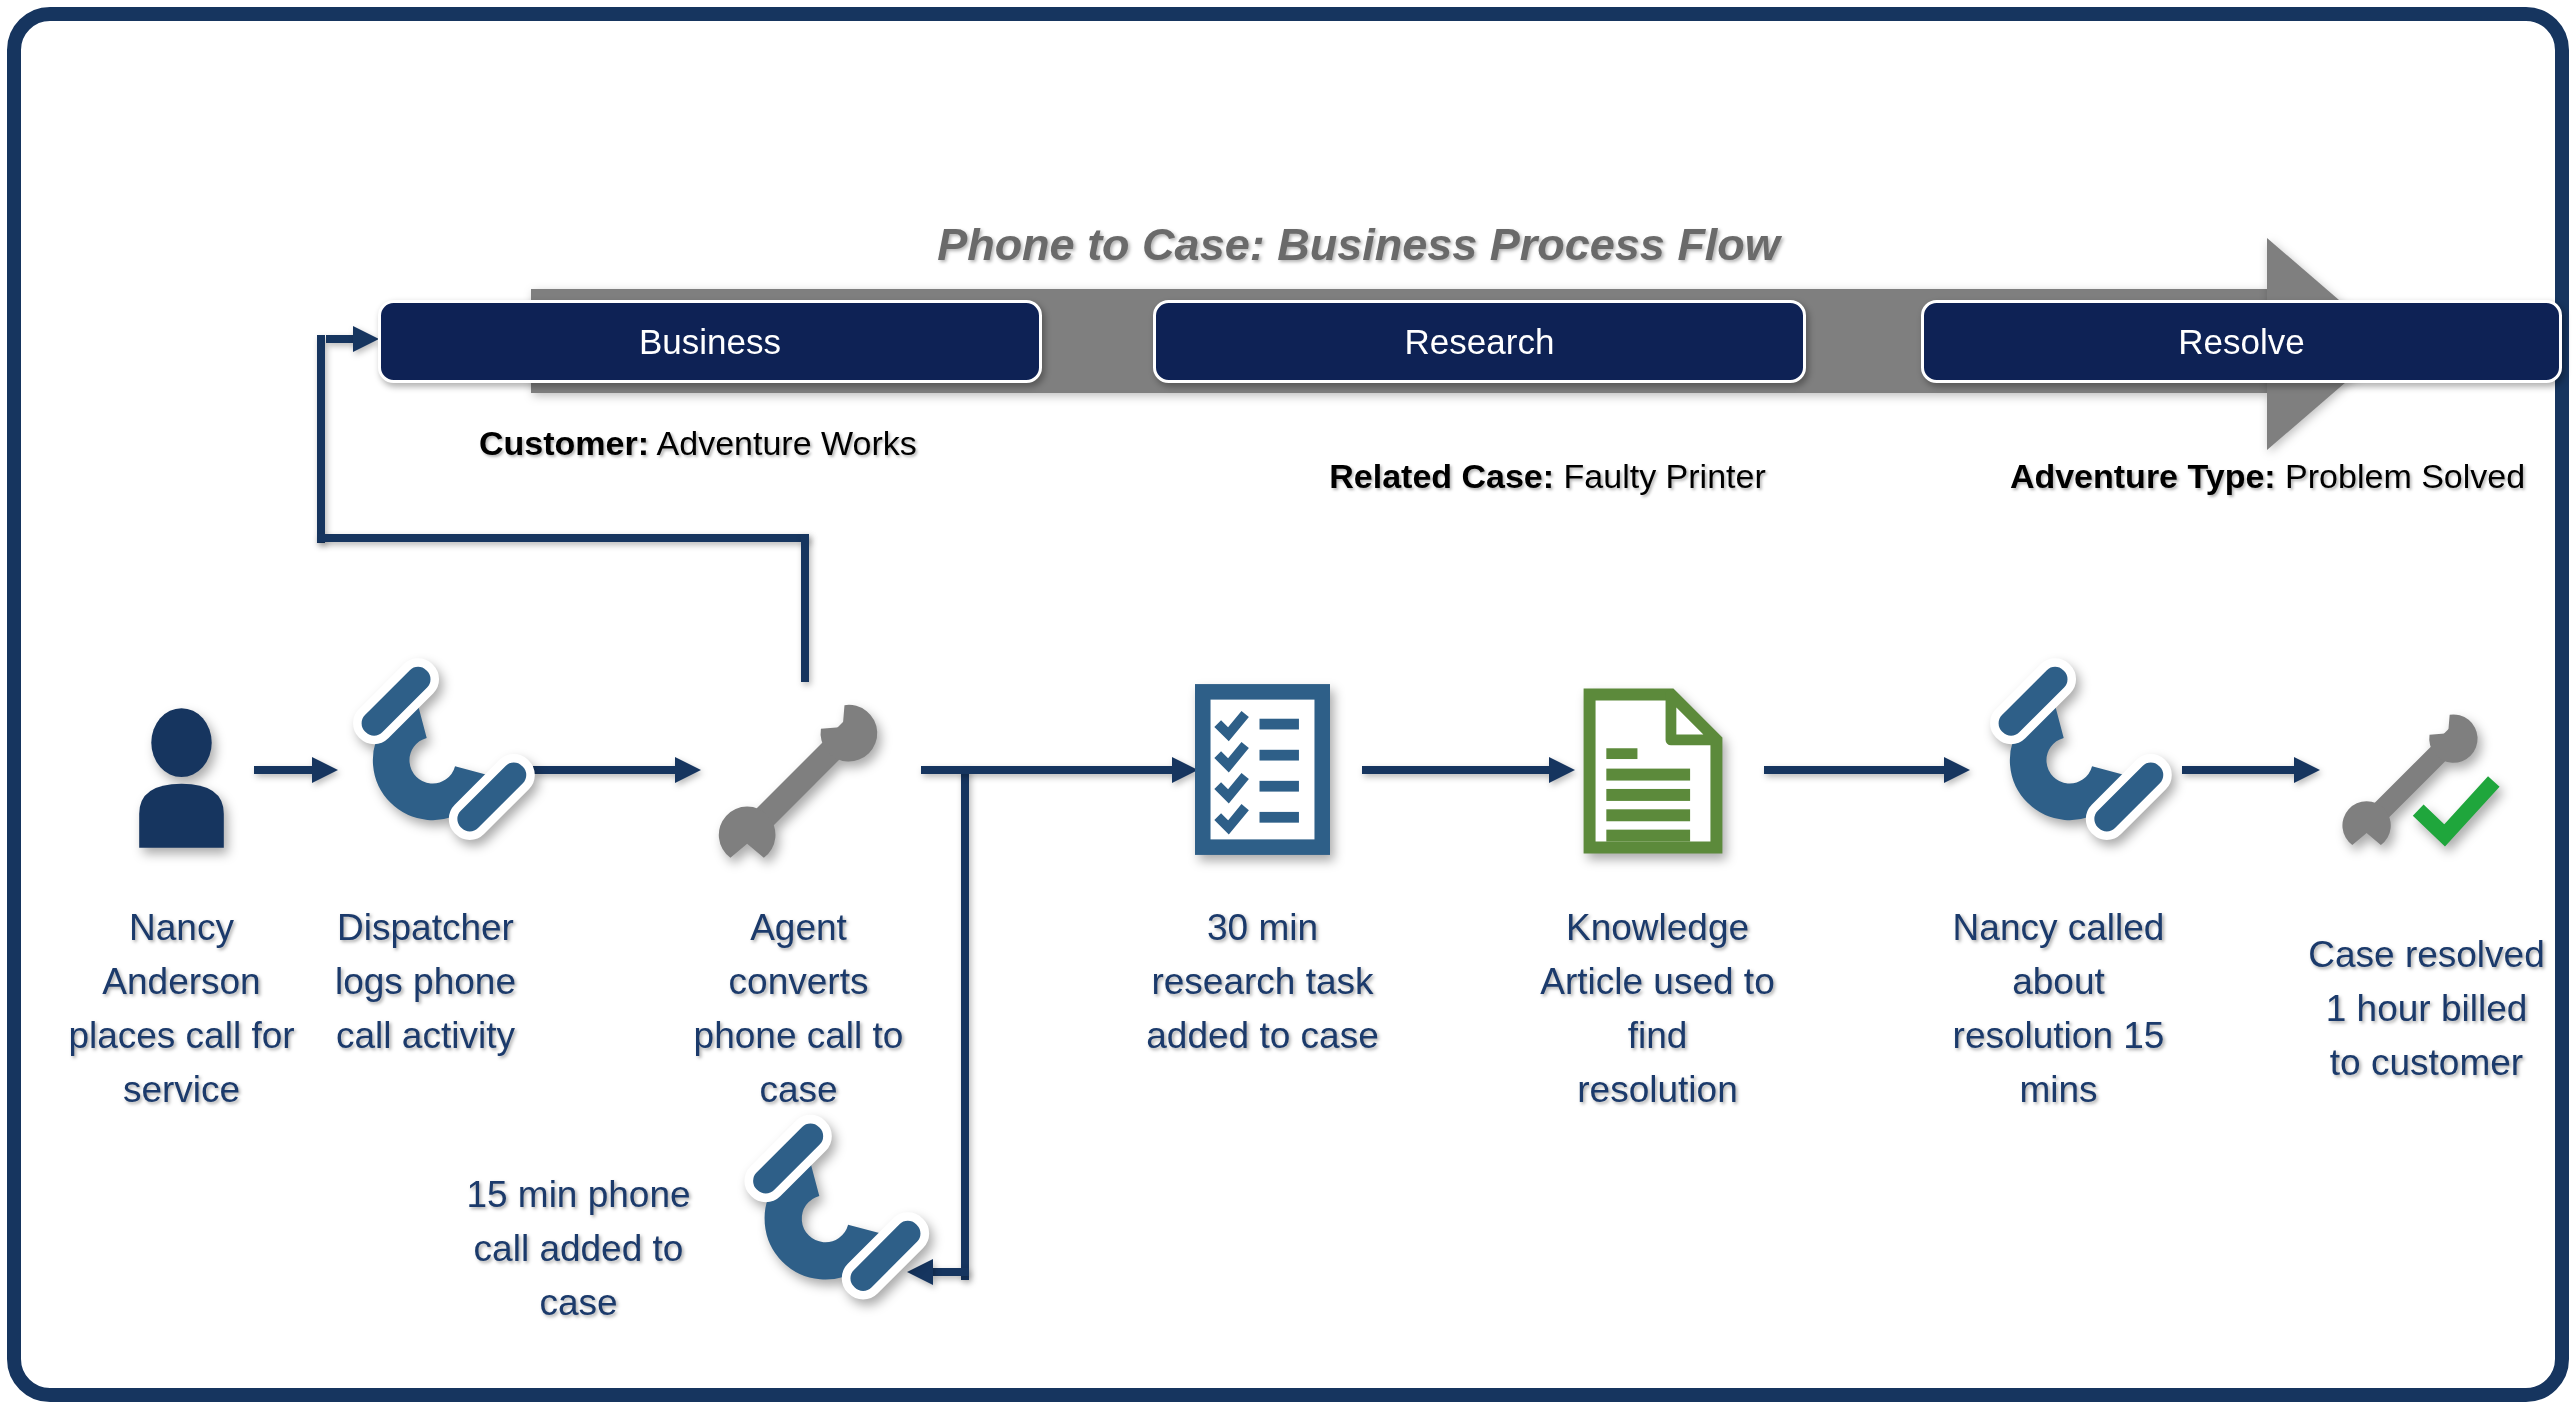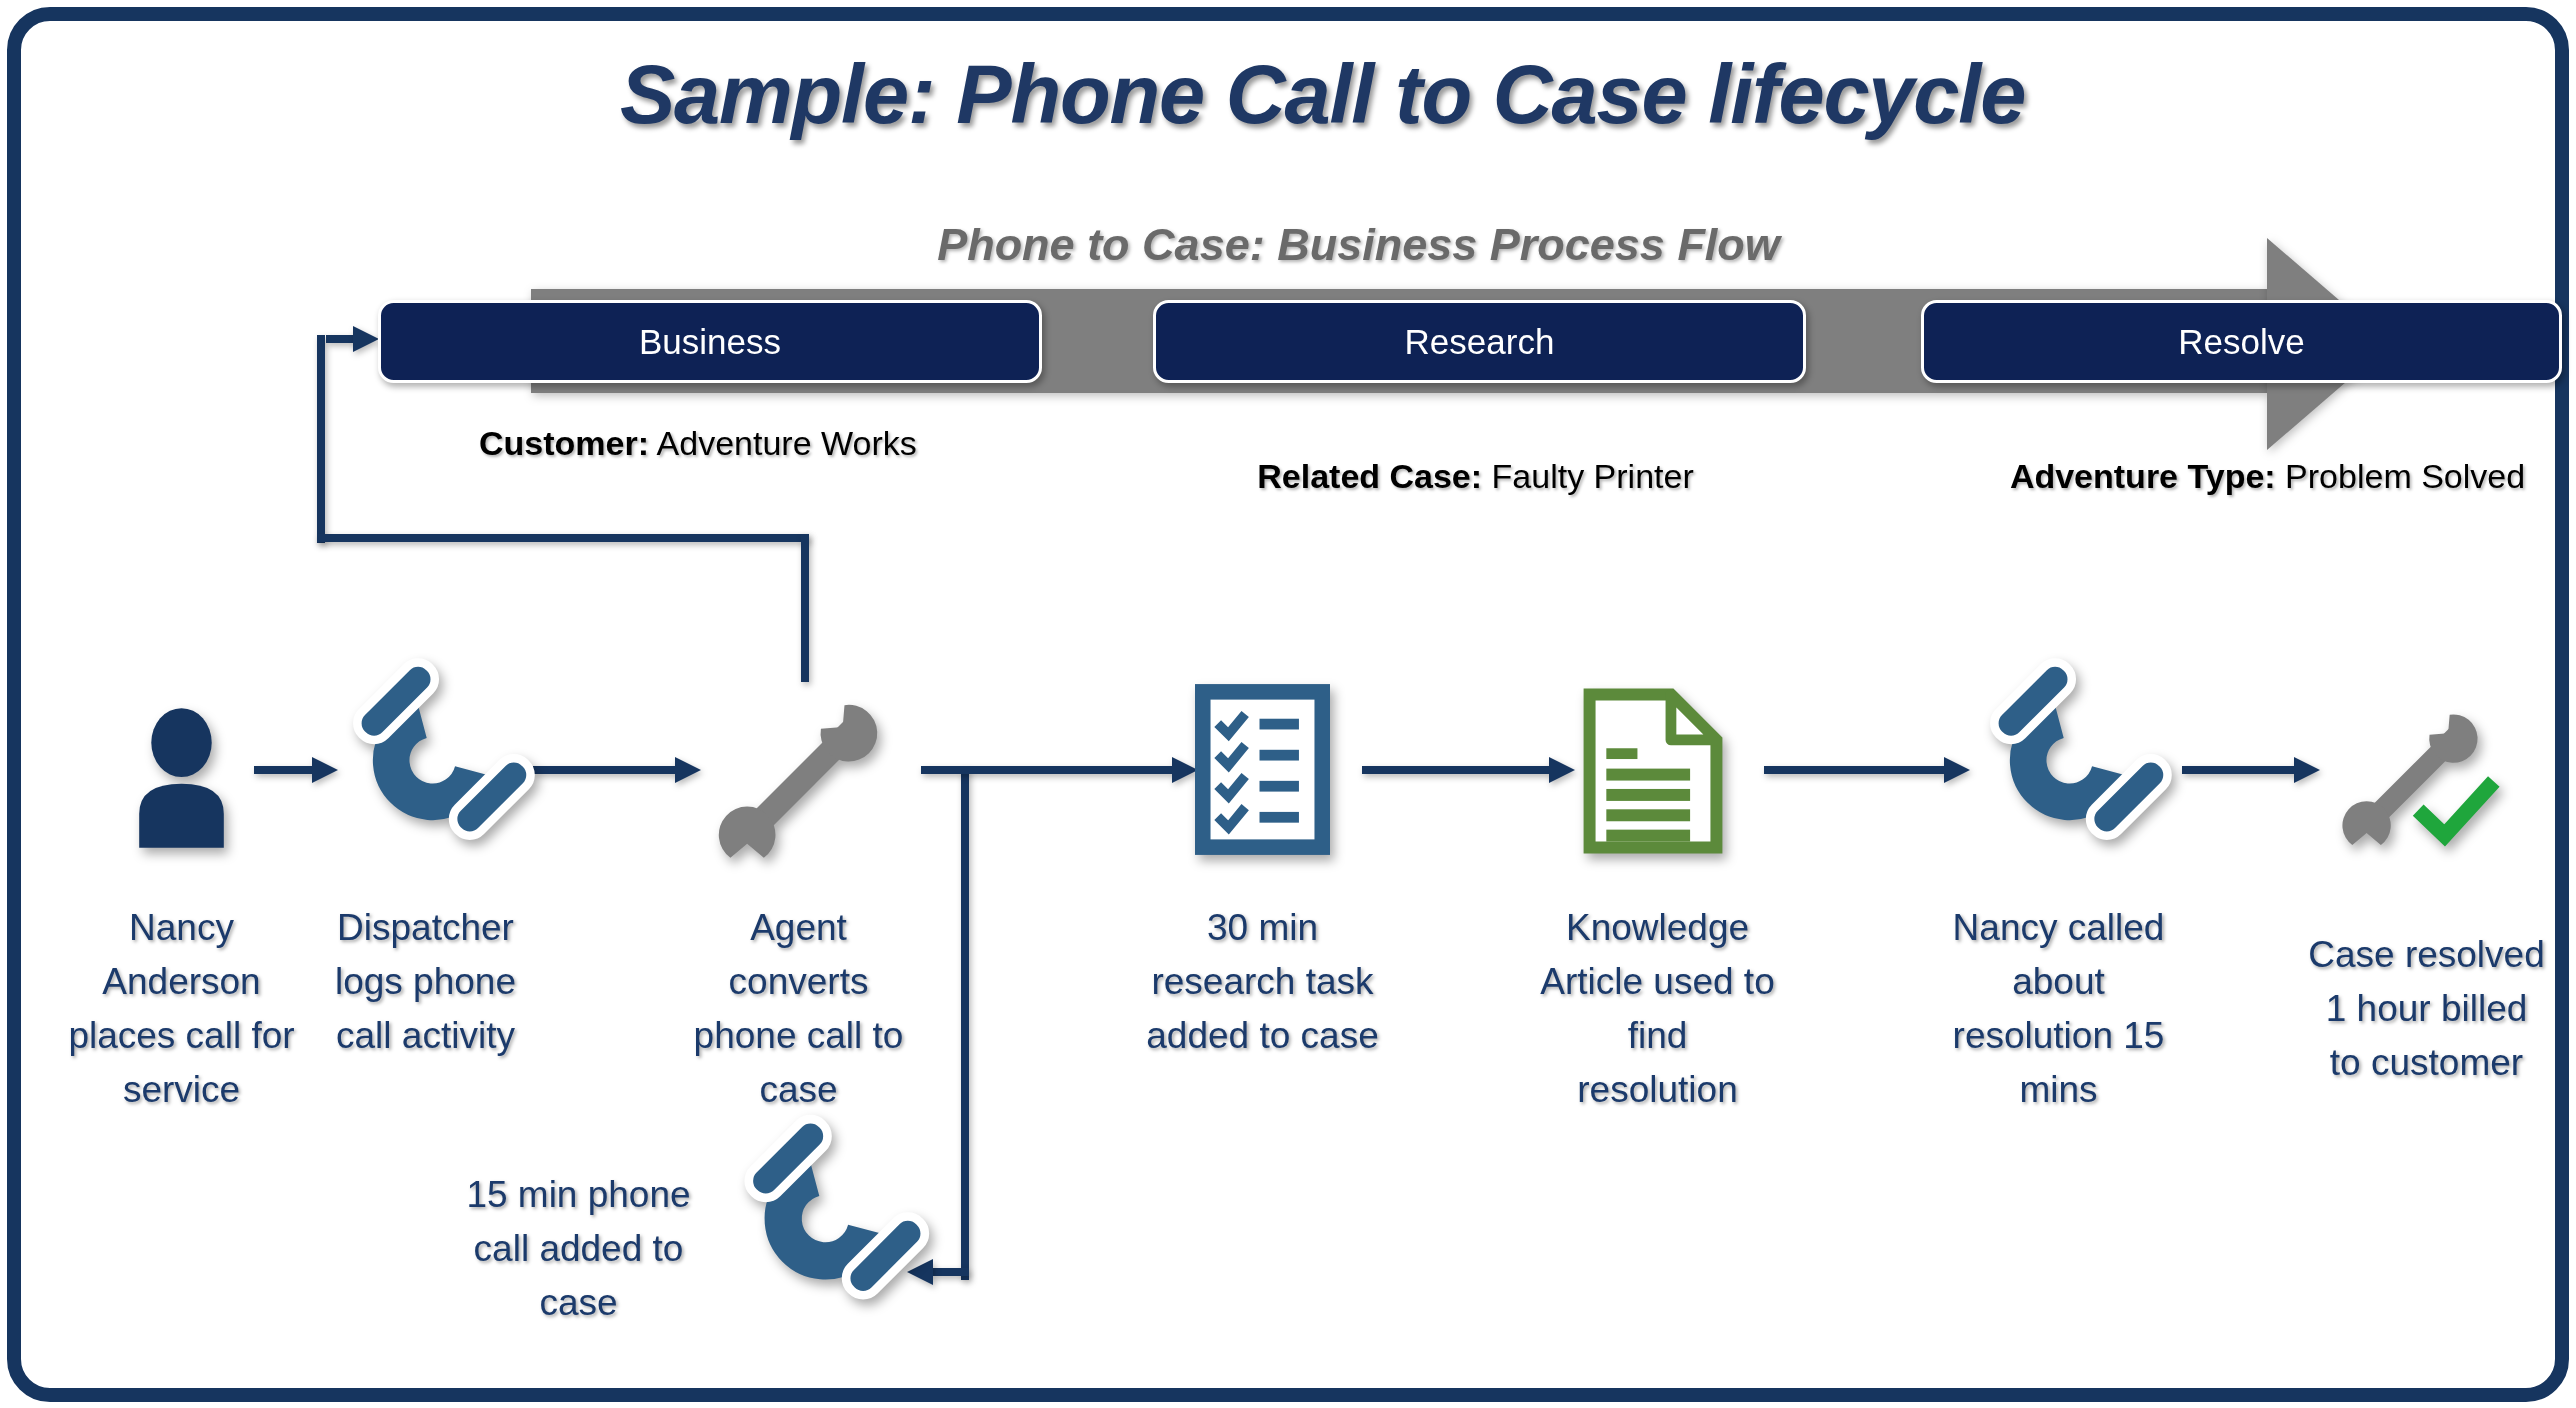--- a/index.html
+++ b/index.html
@@ -37,40 +37,39 @@
   .icon{position:absolute;overflow:visible;filter:drop-shadow(4.8px 6px 5.4px rgba(0,0,0,.33));}
   svg{overflow:visible;}
 </style>
 </head>
 <body>
 
 <div id="canvas">
 
   <div class="frame"></div>
 
-  <div class="title">Sample: Phone Call to Case lifecycle</div>
   <div class="subtitle">Phone to Case: Business Process Flow</div>
 
   <div class="band"></div>
   <div class="band-head"></div>
 
   <div class="stage-box" style="left:378px;width:664px">
     <span>Business</span>
   </div>
   <div class="stage-box" style="left:1153px;width:653px">
     <span>Research</span>
   </div>
   <div class="stage-box" style="left:1921px;width:641px">
     <span>Resolve</span>
   </div>
 
   <div class="detail" style="left:479px;top:419px">
     <div><span class="b">Customer:</span> <span>Adventure Works</span></div>
   </div>
-  <div class="detail center" style="left:1236px;top:452px;width:479px">
+  <div class="detail center" style="left:1308px;top:452px;width:479px">
     <div><span class="b">Related Case:</span> <span>Faulty Printer</span></div>
   </div>
   <div class="detail center" style="left:1968px;top:452px;width:599px">
     <div><span class="b">Adventure Type:</span> <span>Problem Solved</span></div>
   </div>
 
   <div class="line" style="left:317px;top:335px;width:8.4px;height:208px"></div>
   <div class="line" style="left:317px;top:534px;width:492px;height:8.4px"></div>
   <div class="line" style="left:801px;top:534px;width:8.4px;height:148px"></div>
   <div class="line" style="left:326px;top:335px;width:27.5px;height:8.4px"></div>

